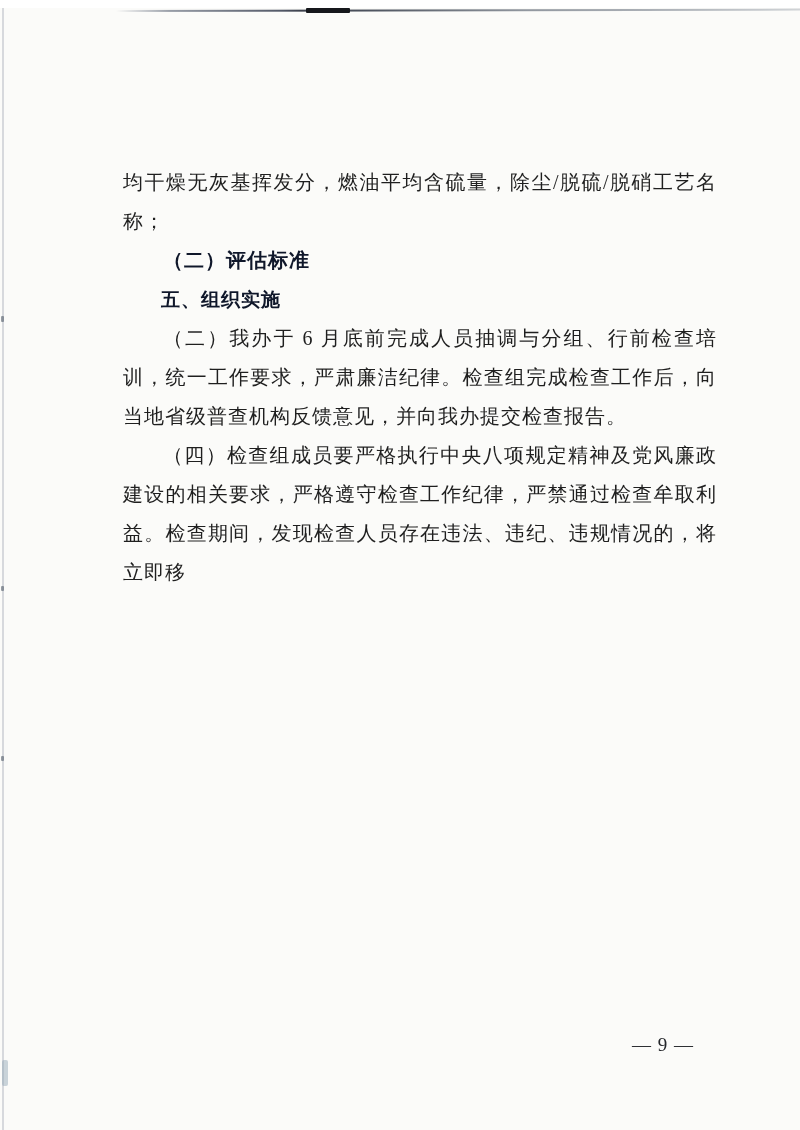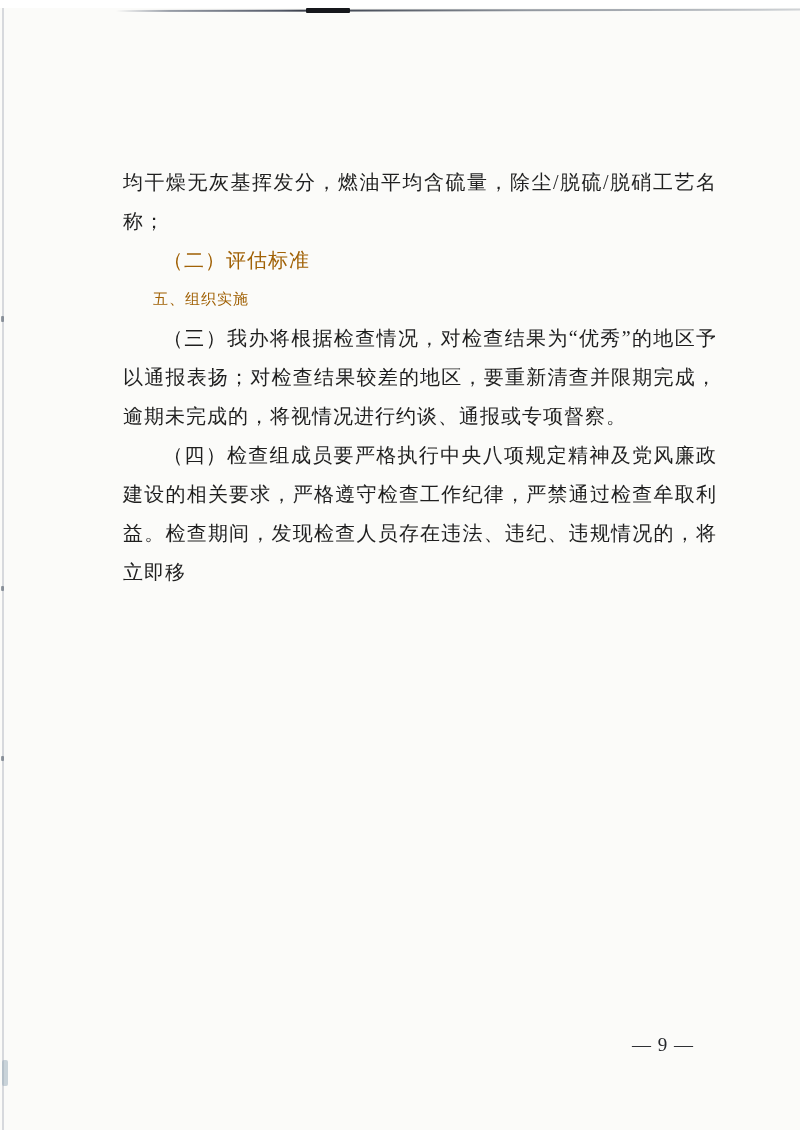--- a/index.html
+++ b/index.html
@@ -50,26 +50,26 @@
   .doc{
     position:absolute;left:123px;top:155px;width:594px;
     font-size:20px;line-height:39px;letter-spacing:1px;
     color:#1f1f1f;
     text-align:justify;
   }
   .doc p{margin:0;padding:0;}
   .para-indent{text-indent:2em;}
   .heading{
     text-indent:2em;
-    font-weight:400;
-    color:#a16207;
+    font-weight:700;
+    color:#0f172a;
   }
   .heading-hei{
     font-family:"DejaVu Sans","Liberation Sans",sans-serif;
-    font-size:15px;
+    font-size:19px;
   }
   .page-number{
     position:absolute;right:106px;top:1026px;
     font-size:19px;letter-spacing:1px;color:#24262a;
     font-family:"Liberation Serif","DejaVu Serif",serif;
     white-space:nowrap;
   }
 </style>
 </head>
 <body>
@@ -81,19 +81,19 @@
   <div class="page-edge-left"></div>
   <div class="edge-speck speck1"></div>
   <div class="edge-speck speck2"></div>
   <div class="edge-speck speck3"></div>
   <div class="corner-mark"></div>
 
   <div class="doc">
     <p>均干燥无灰基挥发分，燃油平均含硫量，除尘/脱硫/脱硝工艺名称；</p>
     <p class="heading">（二）评估标准</p>
     <p class="heading heading-hei">五、组织实施</p>
-    <p class="para-indent">（三）我办将根据检查情况，对检查结果为“优秀”的地区予以通报表扬；对检查结果较差的地区，要重新清查并限期完成，逾期未完成的，将视情况进行约谈、通报或专项督察。</p>
+    <p class="para-indent">（二）我办于 6 月底前完成人员抽调与分组、行前检查培训，统一工作要求，严肃廉洁纪律。检查组完成检查工作后，向当地省级普查机构反馈意见，并向我办提交检查报告。</p>
     <p class="para-indent">（四）检查组成员要严格执行中央八项规定精神及党风廉政建设的相关要求，严格遵守检查工作纪律，严禁通过检查牟取利益。检查期间，发现检查人员存在违法、违纪、违规情况的，将立即移</p>
   </div>
 
   <div class="page-number">— 9 —</div>
 
 </div>
 
 </body></html>

